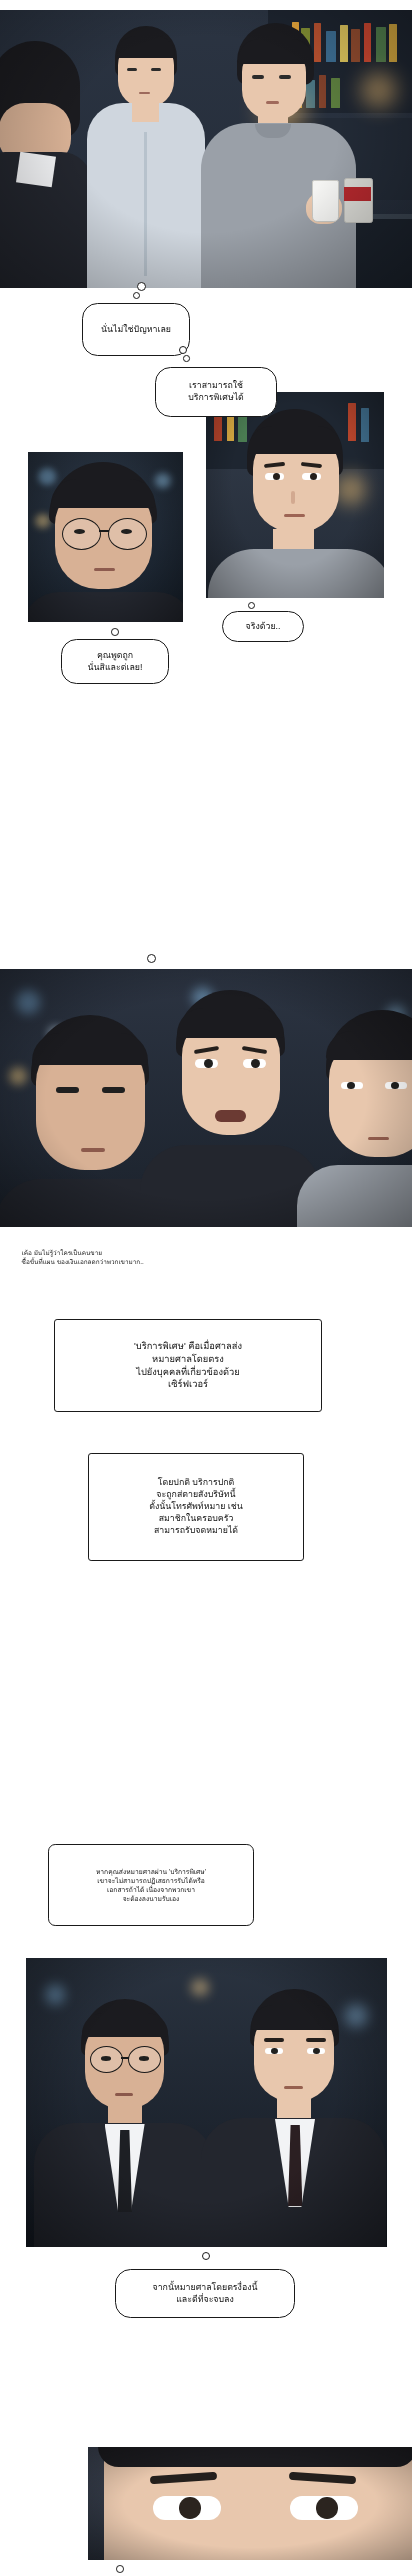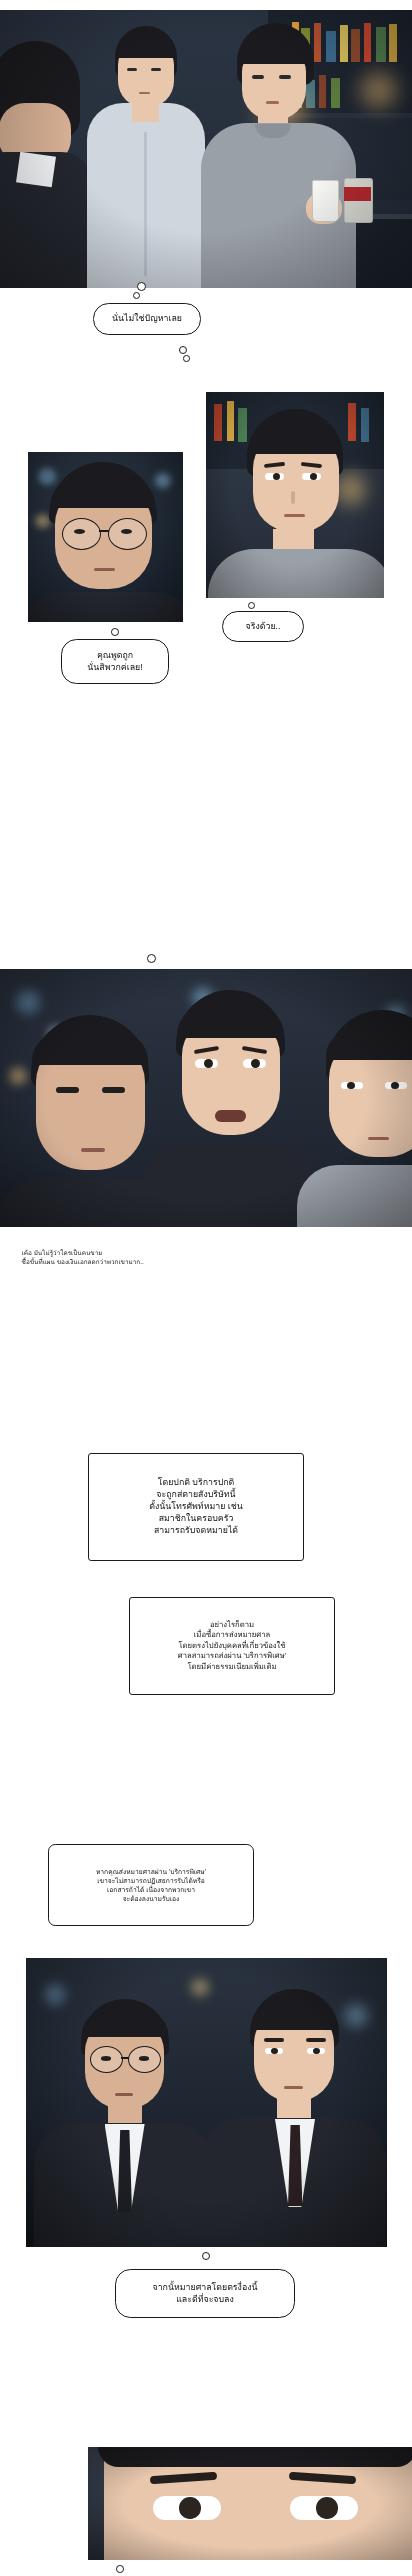--- a/index.html
+++ b/index.html
@@ -190,26 +190,30 @@
 
     <div class="cup" style="left:312px; top:170px; width:25px; height:40px; border-radius:2.1px 2.1px 5.2px 5.2px;"></div>
     <div style="position:absolute; left:344px; top:168px; width:27px; height:43px; background:#d9d9d4; border:1px solid #bfbfba; border-radius:2.6px;"></div>
     <div style="position:absolute; left:344px; top:177px; width:27px; height:13.4px; background:#b3282d;"></div>
 
     <div class="vign" style="background:radial-gradient(ellipse at 50% 45%, rgba(0,0,0,0) 45%, rgba(0,0,0,0.35) 100%);"></div>
   </div>
 
   <div class="dot" style="left:137px; top:282px; width:7.2px; height:7.2px;"></div>
   <div class="dot" style="left:133px; top:292px; width:5.2px; height:5.2px;"></div>
-  <div class="bubble" style="left:93px; top:303px; width:108px; height:32px; font-size:8.8px;">
+  <div class="bubble" style="left:82px; top:303px; width:108px; height:53px; font-size:8.8px;">
     <span class="txt">นั่นไม่ใช่ปัญหาเลย</span>
   </div>
 
   <div class="dot" style="left:179px; top:346px; width:6.2px; height:6.2px;"></div>
   <div class="dot" style="left:183px; top:355px; width:4.6px; height:4.6px;"></div>
+  <div class="bubble" style="left:155px; top:367px; width:122px; height:50px; font-size:8.8px;">
+    <span class="txt">เราสามารถใช้
+บริการพิเศษได้</span>
+  </div>
 
   <div class="panel" style="left:28px; top:452px; width:155px; height:170px; background:#1f2733;">
     <div class="sky" style="background:linear-gradient(160deg,#26303d 0%,#17202b 100%);"></div>
     <div class="bokeh" style="left:10.3px; top:15.5px; width:17.5px; height:17.5px; background:#7fb2d8; filter:blur(3.1px);"></div>
     <div class="bokeh" style="left:32px; top:39px; width:11.3px; height:11.3px; background:#cfe3f2; filter:blur(2.6px);"></div>
     <div class="bokeh" style="left:7.2px; top:62px; width:14.4px; height:14.4px; background:#e0c07f; filter:blur(3.6px);"></div>
     <div class="bokeh" style="left:127px; top:20.6px; width:15.5px; height:15.5px; background:#8fc2e6; filter:blur(3.6px);"></div>
 
     <div class="fig" style="left:5.2px; top:10.3px; width:155px; height:160px;">
       <div class="hair" style="position:absolute; left:15.5px; top:0px; width:108px; height:62px; border-radius:54px 54px 7.2px 7.2px;"></div>
@@ -256,21 +260,21 @@
   </div>
 
   <div class="dot" style="left:248px; top:602px; width:5.2px; height:5.2px;"></div>
   <div class="bubble" style="left:222px; top:611px; width:82px; height:31px; font-size:8.8px;">
     <span class="txt">จริงด้วย..</span>
   </div>
 
   <div class="dot" style="left:111px; top:628px; width:5.7px; height:5.7px;"></div>
   <div class="bubble" style="left:61px; top:639px; width:108px; height:45px; font-size:8.8px;">
     <span class="txt">คุณพูดถูก
-นั่นสิพวกค่เลย!</span>
+นั่นสิและด่เลย!</span>
   </div>
 
   <div class="dot" style="left:147px; top:954px; width:7.2px; height:7.2px;"></div>
 
   <div class="panel" style="left:0px; top:969px; width:412px; height:258px; background:#232a36;">
     <div class="sky" style="background:linear-gradient(180deg,#2c3442 0%,#1b222c 100%);"></div>
 
     <div class="bokeh" style="left:15.5px; top:20.6px; width:24px; height:24px; background:#76a9d3; filter:blur(5.2px);"></div>
     <div class="bokeh" style="left:48px; top:57px; width:15.5px; height:15.5px; background:#cfe4f5; filter:blur(4.1px);"></div>
     <div class="bokeh" style="left:9.3px; top:98px; width:17.5px; height:17.5px; background:#e3bf79; filter:blur(4.6px);"></div>
@@ -315,36 +319,35 @@
     </div>
 
     <div class="vign" style="background:radial-gradient(ellipse at 50% 50%, rgba(0,0,0,0) 55%, rgba(0,0,0,0.4) 100%);"></div>
   </div>
 
   <div class="bubble noborder" style="left:14.4px; top:1236px; width:170px; height:44px; font-size:6.4px; color:#1a1a1a; justify-content:flex-start; text-align:left;">
     <span class="txt">เค้อ มันไม่รู้ว่าใครเป็นคนขาย
 ซื้อขั้นที่แผน ของเงินเอกลดกว่าพวกเขามาก..</span>
   </div>
 
+  <div class="bubble square" style="left:54px; top:1319px; width:268px; height:93px; border-width:1px; font-size:9.3px;">
+    <span class="txt">'บริการพิเศษ' คือเมื่อศาลส่ง
+หมายศาลโดยตรง
+ไปยังบุคคลที่เกี่ยวข้องด้วย
+เซิร์ฟเวอร์</span>
+  </div>
 
   <div class="bubble square" style="left:88px; top:1453px; width:216px; height:108px; border-width:1px; font-size:8.8px;">
     <span class="txt">โดยปกติ บริการปกติ
 จะถูกส่ตายสังบริษัทนี้
 ตั้งนั้นโทรศัพท์หมาย เช่น
 สมาชิกในครอบครัว
 สามารถรับจดหมายได้</span>
   </div>
 
-  <div class="bubble square" style="left:129px; top:1597px; width:206px; height:98px; border-width:1px; font-size:7.7px;">
-    <span class="txt">อย่างไรก็ตาม
-เมื่อซื้อการส่งหมายศาล
-โดยตรงไปยังบุคคลที่เกี่ยวข้องใช้
-ศาลสามารถส่งผ่าน 'บริการพิเศษ'
-โดยมีค่าธรรมเนียมเพิ่มเติม</span>
-  </div>
 
   <div class="bubble square" style="left:48px; top:1844px; width:206px; height:82px; border-width:1px; border-radius:7.2px; font-size:6.7px;">
     <span class="txt">หากคุณส่งหมายศาลผ่าน 'บริการพิเศษ'
 เขาจะไม่สามารถปฏิเสธการรับได้หรือ
 เอกสารถ้าได้ เนื่องจากพวกเขา
 จะต้องลงนามรับเอง</span>
   </div>
 
   <div class="panel" style="left:26px; top:1958px; width:361px; height:289px; background:#1f2631;">
     <div class="sky" style="background:linear-gradient(180deg,#2a3340 0%,#141a23 100%);"></div>

